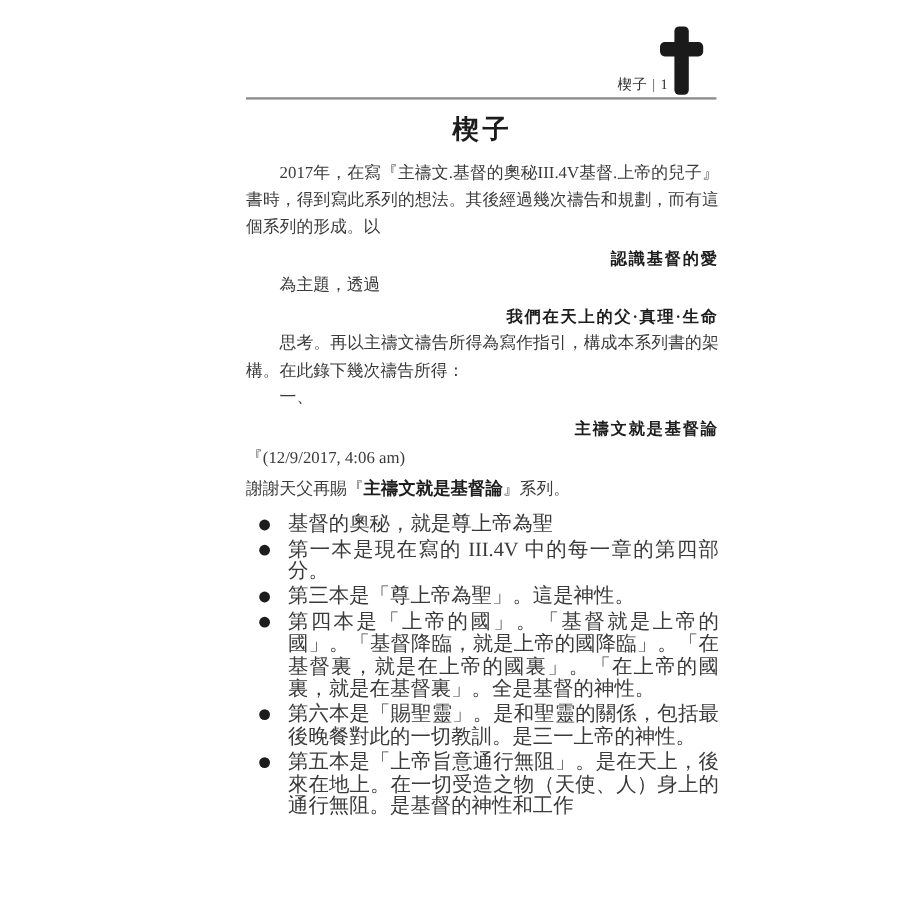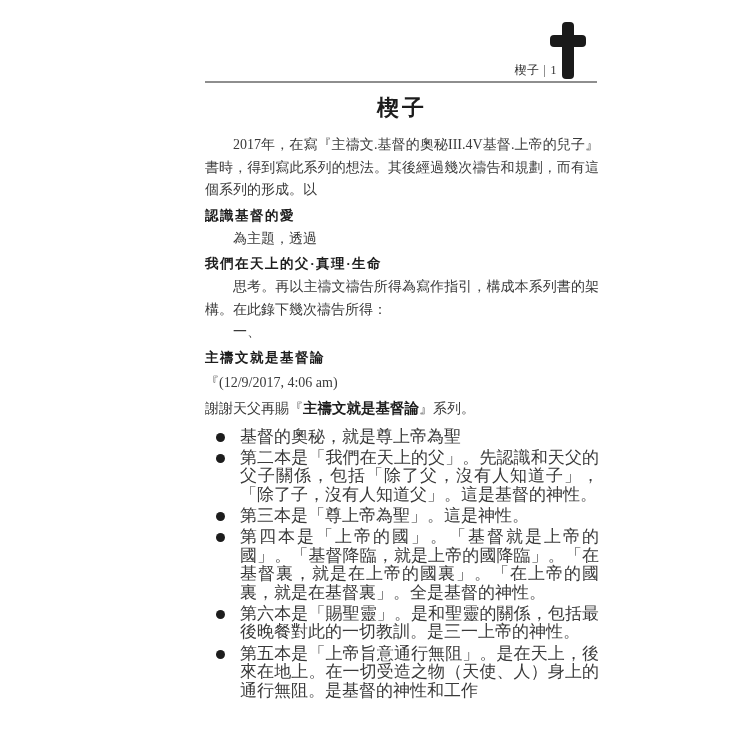--- a/index.html
+++ b/index.html
@@ -43,21 +43,21 @@
     margin-top:5px; line-height:30px;
   }
   p.body {
     font-size:14px; line-height:22.5px;
     text-align:justify;
     color:#3a3a3a;
   }
   p.indent { text-indent:2em; }
   .p1 { margin-top:11px; }
   .mid-heading {
-    text-align:left;
+    text-align:right;
     font-size:13.5px; font-weight:bold; color:#1d1d1d;
     letter-spacing:1.5px;
     line-height:18px;
     margin-top:5px; margin-bottom:3px;
   }
   .p3 { margin-top:1px; }
   .item-number { margin-top:0; }
   .section-heading { margin-top:5px; margin-bottom:5px; }
   .timestamp { margin-top:2px; }
   .thanks { margin-top:3px; }
@@ -111,21 +111,21 @@
     <p class="body indent item-number">一、</p>
 
     <div class="mid-heading section-heading">主禱文就是基督論</div>
 
     <p class="body timestamp">『(12/9/2017, 4:06 am)</p>
 
     <p class="body thanks"><span>謝謝天父再賜『</span><b>主禱文就是基督論</b><span>』系列。</span></p>
 
     <ul class="prayer-list">
       <li>基督的奧秘，就是尊上帝為聖</li>
-      <li>第二本是「我們在天上的父」。先認識和天父的父子關係，包括「除了父，沒有人知道子」，「除了子，沒有人知道父」。這是基督的神性。</li>
+      <li>第一本是現在寫的 III.4V 中的每一章的第四部分。</li>
       <li>第三本是「尊上帝為聖」。這是神性。</li>
       <li>第四本是「上帝的國」。「基督就是上帝的國」。「基督降臨，就是上帝的國降臨」。「在基督裏，就是在上帝的國裏」。「在上帝的國裏，就是在基督裏」。全是基督的神性。</li>
       <li>第六本是「賜聖靈」。是和聖靈的關係，包括最後晚餐對此的一切教訓。是三一上帝的神性。</li>
       <li>第五本是「上帝旨意通行無阻」。是在天上，後來在地上。在一切受造之物（天使、人）身上的通行無阻。是基督的神性和工作</li>
     </ul>
 
   </div>
 </div>
 
 </body></html>

